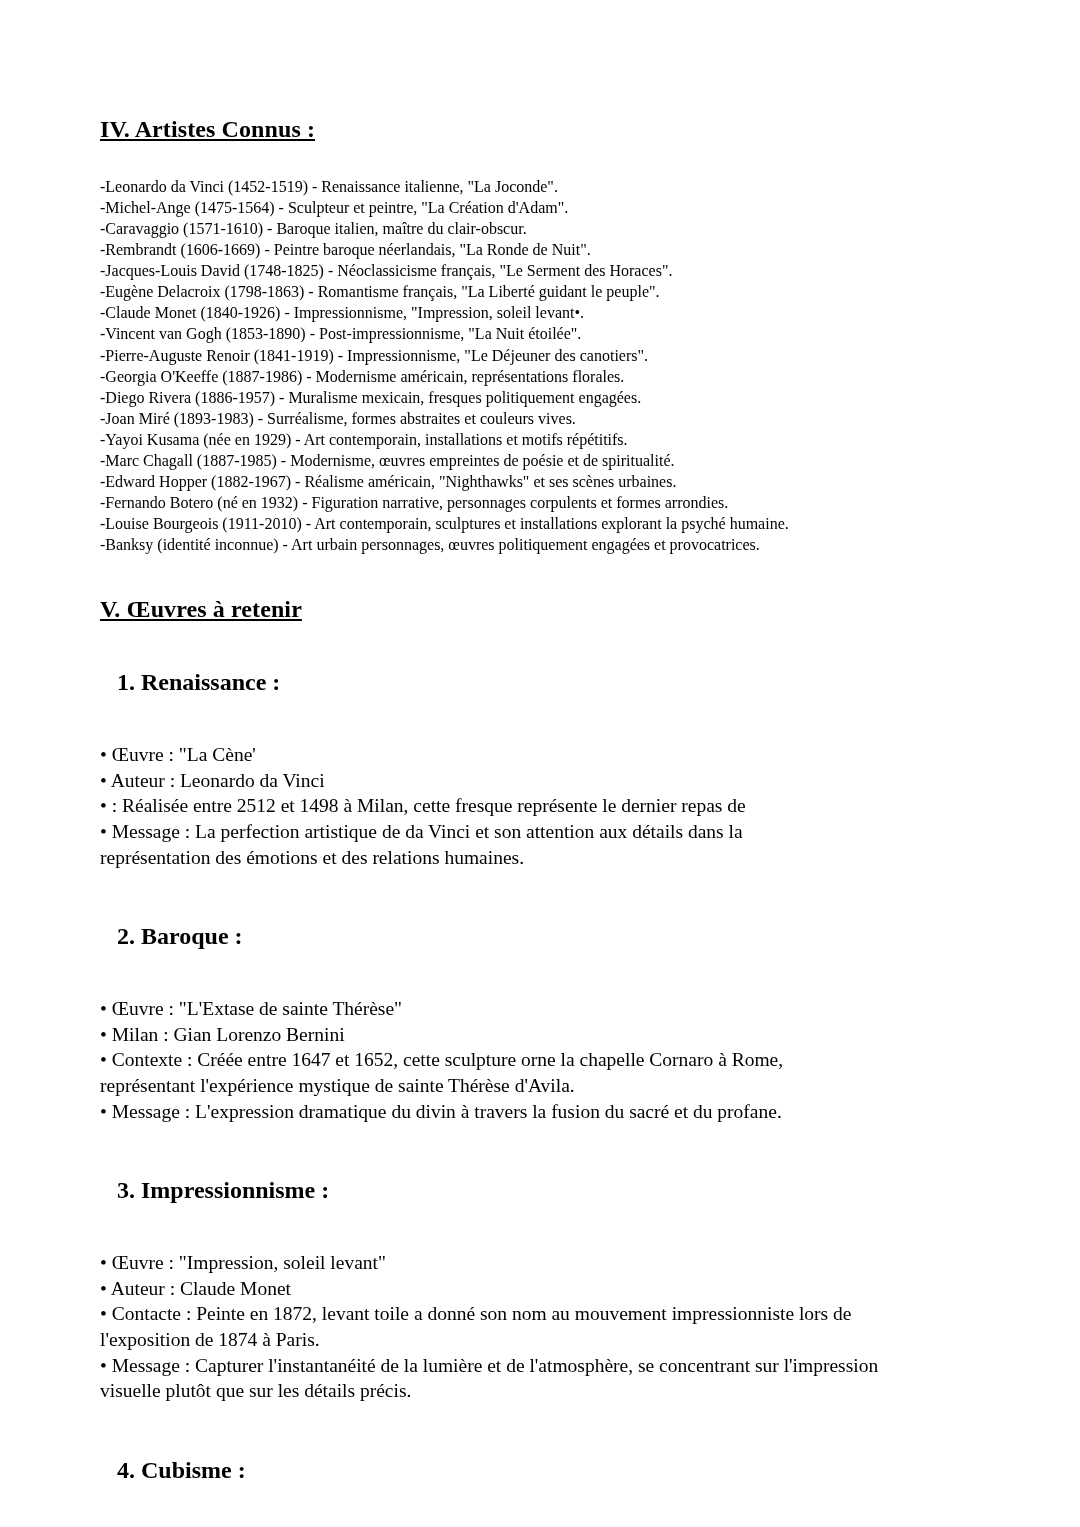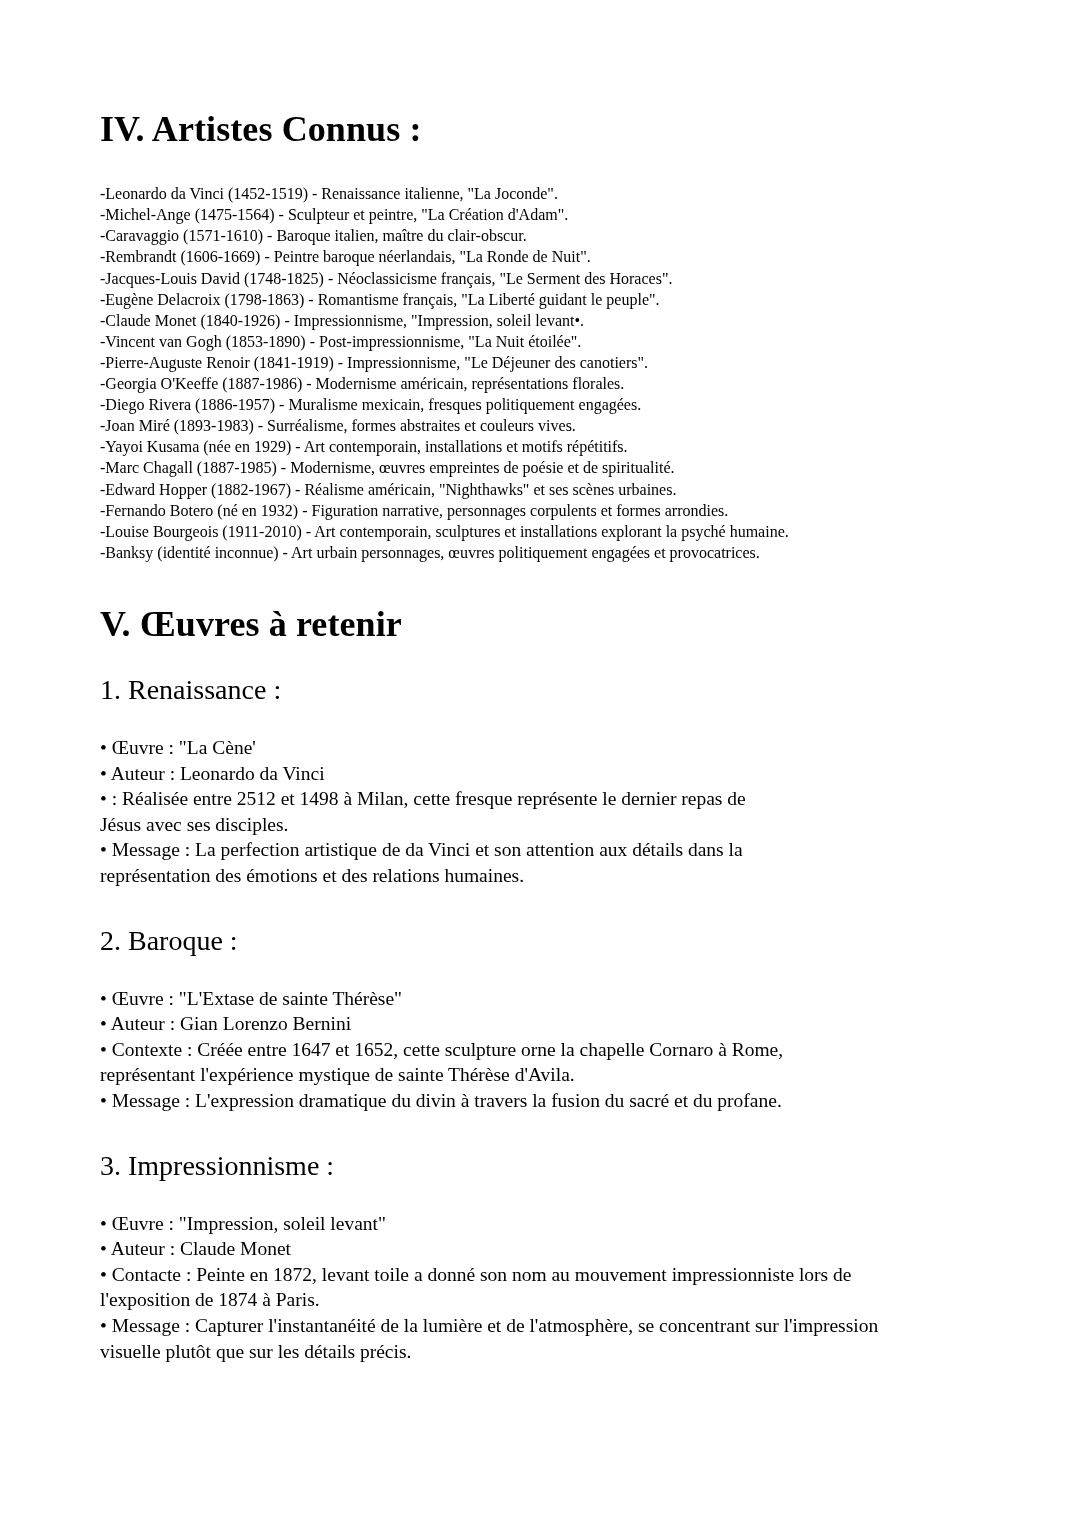--- a/index.html
+++ b/index.html
@@ -19,35 +19,36 @@
     position: relative;
     width: 1080px;
     min-height: 1527px;
     box-sizing: border-box;
     padding: 100px 104px 0 100px;
     background: #ffffff;
   }
 
   
   .h-major {
-    font-size: 36px;
+    font-size: 24px;
     font-weight: bold;
     line-height: 1.2;
-    margin: 8px 0 6px 0;
+    margin: 15px 0 6px 0;
     letter-spacing: 0.1px;
+    text-decoration: underline;
   }
   .h-major.second {
     margin-top: 40px;
     margin-bottom: 4px;
   }
   .h-sub {
-    font-size: 28px;
-    font-weight: normal;
+    font-size: 24px;
+    font-weight: bold;
     line-height: 1.25;
-    margin: 0;
+    margin: 17px;
     padding: 0;
   }
 
   
   .list-block {
     margin-top: 32px;
     font-size: 16px;
     line-height: 21.1px;
   }
   .list-block .line {
@@ -102,33 +103,32 @@
   <h1 class="h-major second">V. Œuvres à retenir</h1>
 
   <div class="sub-sec">
     <div class="spacer-sm"></div>
     <h2 class="h-sub">1. Renaissance :</h2>
     <div class="spacer-md"></div>
     <div class="bullets">
       <div class="b-line">• Œuvre : "La Cène'</div>
       <div class="b-line">• Auteur : Leonardo da Vinci</div>
       <div class="b-line">• : Réalisée entre 2512 et 1498 à Milan, cette fresque représente le dernier repas de</div>
-      <div class="b-line">Jésus avec ses disciples.</div>
       <div class="b-line">• Message : La perfection artistique de da Vinci et son attention aux détails dans la</div>
       <div class="b-line">représentation des émotions et des relations humaines.</div>
     </div>
   </div>
 
   <div class="sub-sec">
     <div class="spacer-lg"></div>
     <h2 class="h-sub">2. Baroque :</h2>
     <div class="spacer-md"></div>
     <div class="bullets">
       <div class="b-line">• Œuvre : "L'Extase de sainte Thérèse"</div>
-      <div class="b-line">• Auteur : Gian Lorenzo Bernini</div>
+      <div class="b-line">• Milan : Gian Lorenzo Bernini</div>
       <div class="b-line">• Contexte : Créée entre 1647 et 1652, cette sculpture orne la chapelle Cornaro à Rome,</div>
       <div class="b-line">représentant l'expérience mystique de sainte Thérèse d'Avila.</div>
       <div class="b-line">• Message : L'expression dramatique du divin à travers la fusion du sacré et du profane.</div>
     </div>
   </div>
 
   <div class="sub-sec">
     <div class="spacer-lg"></div>
     <h2 class="h-sub">3. Impressionnisme :</h2>
     <div class="spacer-md"></div>
@@ -137,15 +137,16 @@
       <div class="b-line">• Auteur : Claude Monet</div>
       <div class="b-line">• Contacte : Peinte en 1872, levant toile a donné son nom au mouvement impressionniste lors de</div>
       <div class="b-line">l'exposition de 1874 à Paris.</div>
       <div class="b-line">• Message : Capturer l'instantanéité de la lumière et de l'atmosphère, se concentrant sur l'impression</div>
       <div class="b-line">visuelle plutôt que sur les détails précis.</div>
     </div>
   </div>
 
   <div class="sub-sec">
     <div class="spacer-lg"></div>
+    <h2 class="h-sub">4. Cubisme :</h2>
   </div>
 
 </div>
 
 </body></html>

